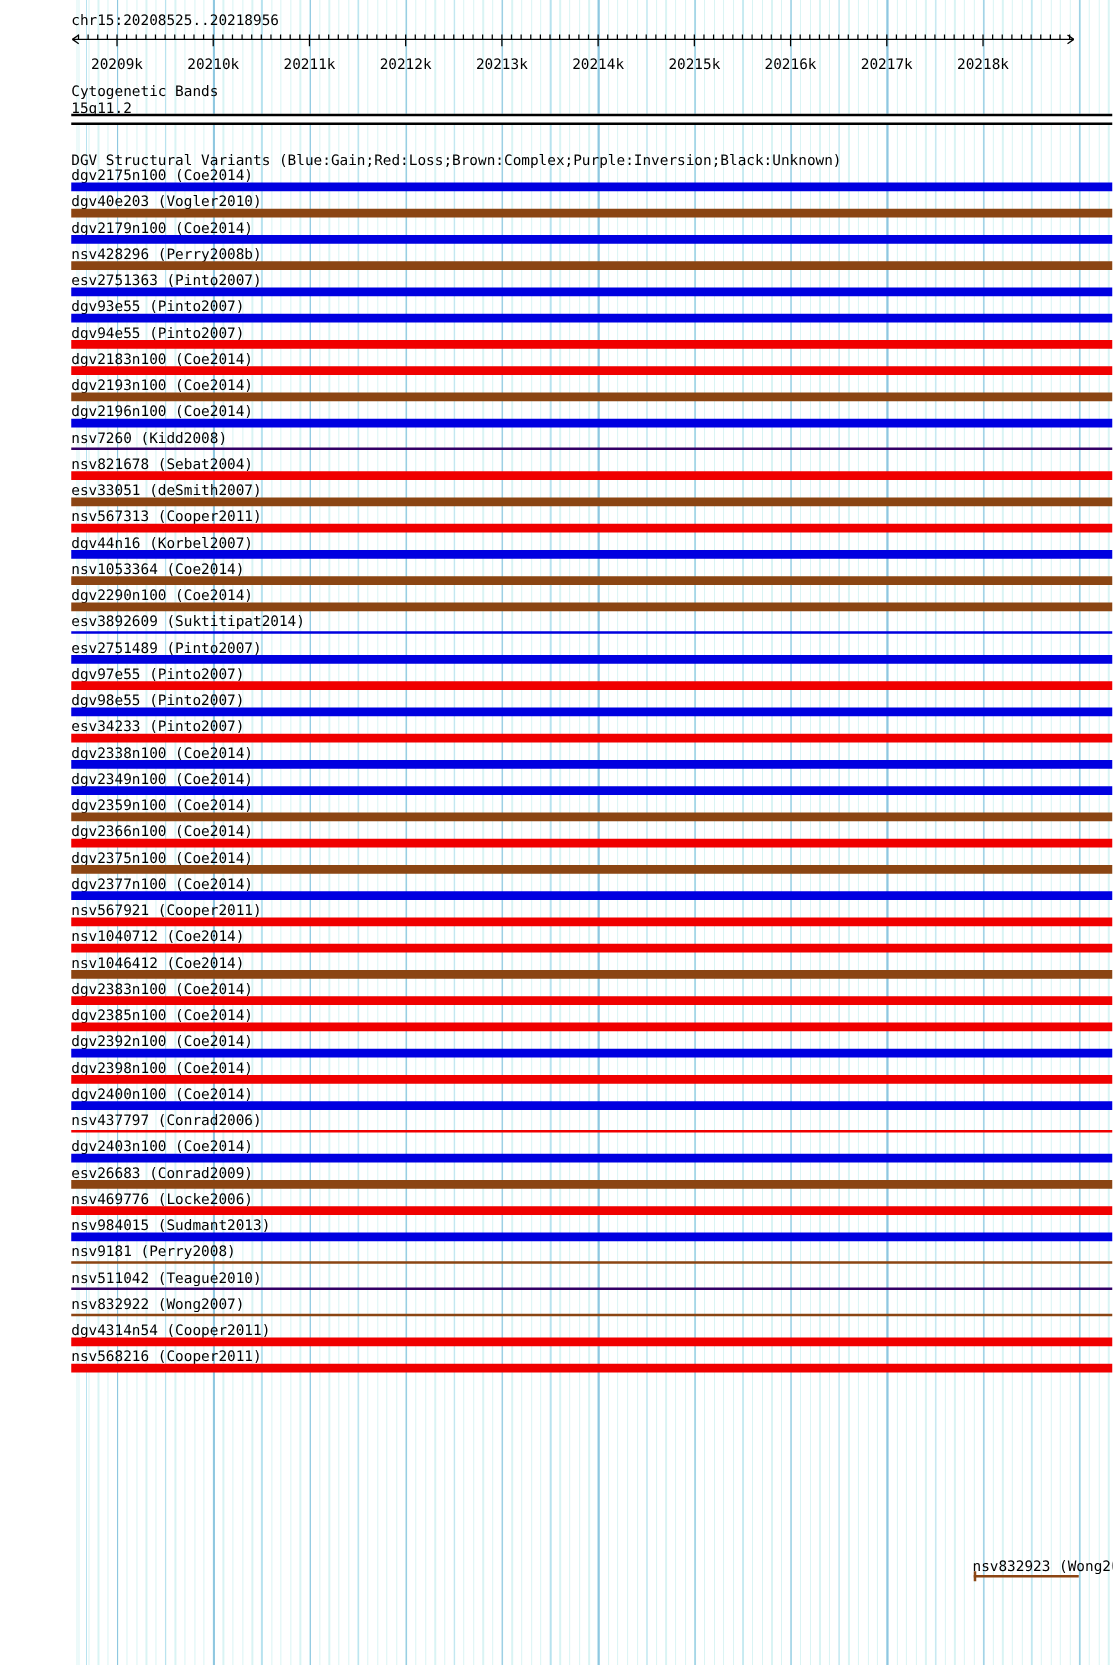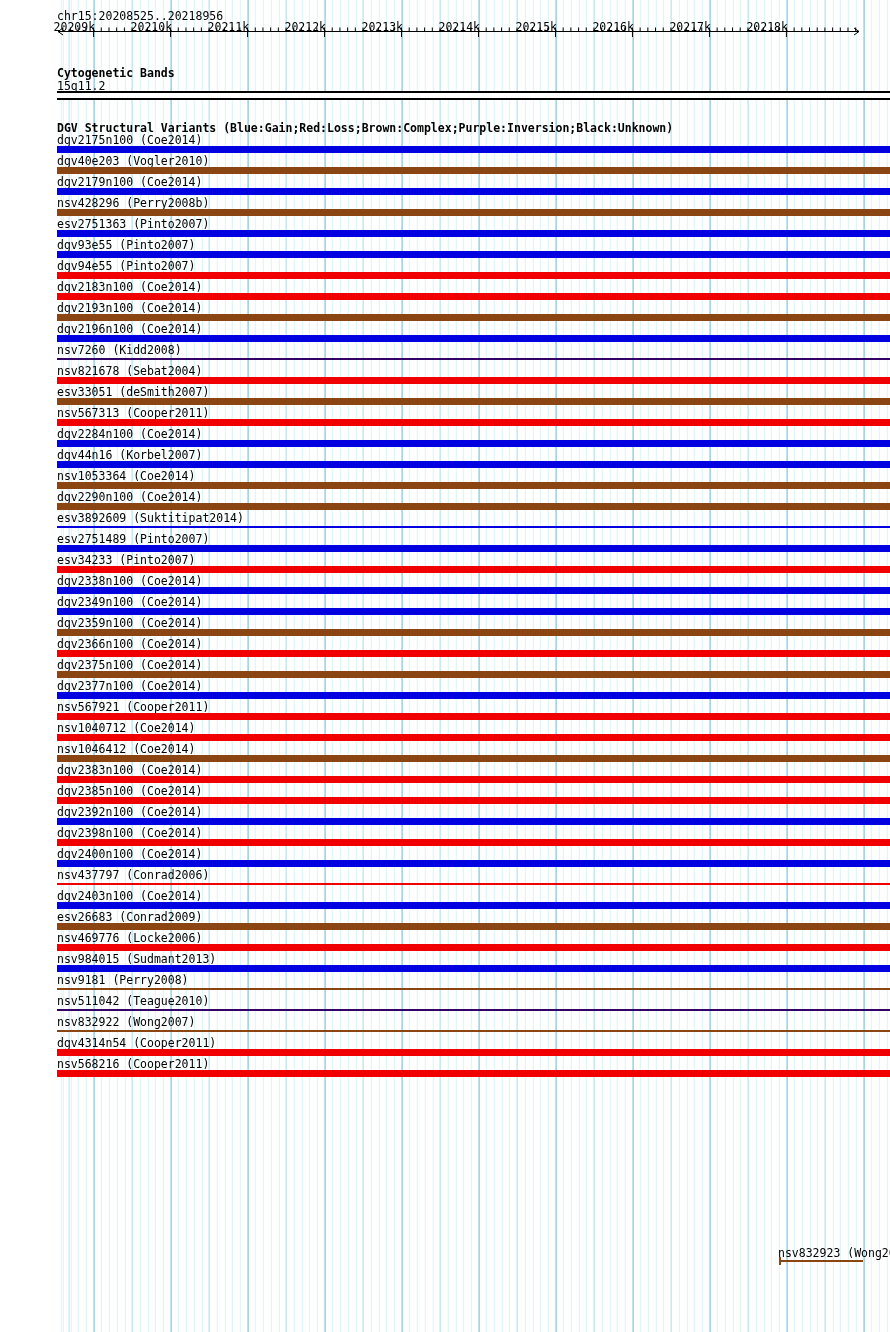--- a/index.html
+++ b/index.html
@@ -13,22 +13,22 @@
     position:absolute;left:57px;top:0;width:833px;height:1332px;
     background-image:
       repeating-linear-gradient(90deg,#8fc7e0 0px,#8fc7e0 1px,transparent 1px,transparent 76.98px),
       repeating-linear-gradient(90deg,#b7e2ef 0px,#b7e2ef 1px,transparent 1px,transparent 38.49px),
       repeating-linear-gradient(90deg,#d9f4f4 0px,#d9f4f4 1px,transparent 1px,transparent 7.698px);
     background-position:36.6px 0,36.6px 0,5.8px 0;
   }
   .abs{position:absolute;}
   .pos-title{left:57px;top:9px;white-space:nowrap;}
   .ruler-svg{left:0;top:0;width:890px;height:50px;pointer-events:none;}
-  .ruler-label{position:absolute;top:20px;width:80px;text-align:left;white-space:nowrap;}
-  .section-title{font-weight:bold;white-space:nowrap;}
+  .ruler-label{position:absolute;top:44px;width:80px;text-align:center;white-space:nowrap;}
+  .section-title{font-weight:normal;white-space:nowrap;}
   .cyto-title{left:57px;top:66px;}
   .cyto-band-label{left:57px;top:79px;white-space:nowrap;}
   .cyto-band-rect{
     left:57px;top:91px;width:833px;height:9px;box-sizing:border-box;
     background:#ffffff;border-top:2px solid #000;border-bottom:2px solid #000;
   }
   .dgv-title{left:57px;top:121px;}
   #tracks{position:absolute;left:0;top:135px;width:882px;}
   .track{position:relative;height:21px;width:890px;}
   .track-label{position:absolute;left:57px;top:0;white-space:nowrap;line-height:11px;}
@@ -251,24 +251,20 @@
   <div class="track">
     <div class="track-label">esv33051 (deSmith2007)</div>
     <div class="track-bar" style="background: rgb(139, 69, 19);"></div>
   </div>
 
   <div class="track">
     <div class="track-label">nsv567313 (Cooper2011)</div>
     <div class="track-bar" style="background: rgb(240, 0, 0);"></div>
   </div>
 
-  <div class="track">
-    <div class="track-label">dgv2284n100 (Coe2014)</div>
-    <div class="track-bar" style="background: rgb(0, 0, 224);"></div>
-  </div>
 
   <div class="track">
     <div class="track-label">dgv44n16 (Korbel2007)</div>
     <div class="track-bar" style="background: rgb(0, 0, 224);"></div>
   </div>
 
   <div class="track">
     <div class="track-label">nsv1053364 (Coe2014)</div>
     <div class="track-bar" style="background: rgb(139, 69, 19);"></div>
   </div>
@@ -282,21 +278,29 @@
     <div class="track-label">esv3892609 (Suktitipat2014)</div>
     <div class="track-bar thin" style="background: rgb(0, 0, 224);"></div>
   </div>
 
   <div class="track">
     <div class="track-label">esv2751489 (Pinto2007)</div>
     <div class="track-bar" style="background: rgb(0, 0, 224);"></div>
   </div>
 
 
-
+  <div class="track">
+    <div class="track-label">dgv97e55 (Pinto2007)</div>
+    <div class="track-bar" style="background: rgb(240, 0, 0);"></div>
+  </div>
+
+  <div class="track">
+    <div class="track-label">dgv98e55 (Pinto2007)</div>
+    <div class="track-bar" style="background: rgb(0, 0, 224);"></div>
+  </div>
 
   <div class="track">
     <div class="track-label">esv34233 (Pinto2007)</div>
     <div class="track-bar" style="background: rgb(240, 0, 0);"></div>
   </div>
 
   <div class="track">
     <div class="track-label">dgv2338n100 (Coe2014)</div>
     <div class="track-bar" style="background: rgb(0, 0, 224);"></div>
   </div>

